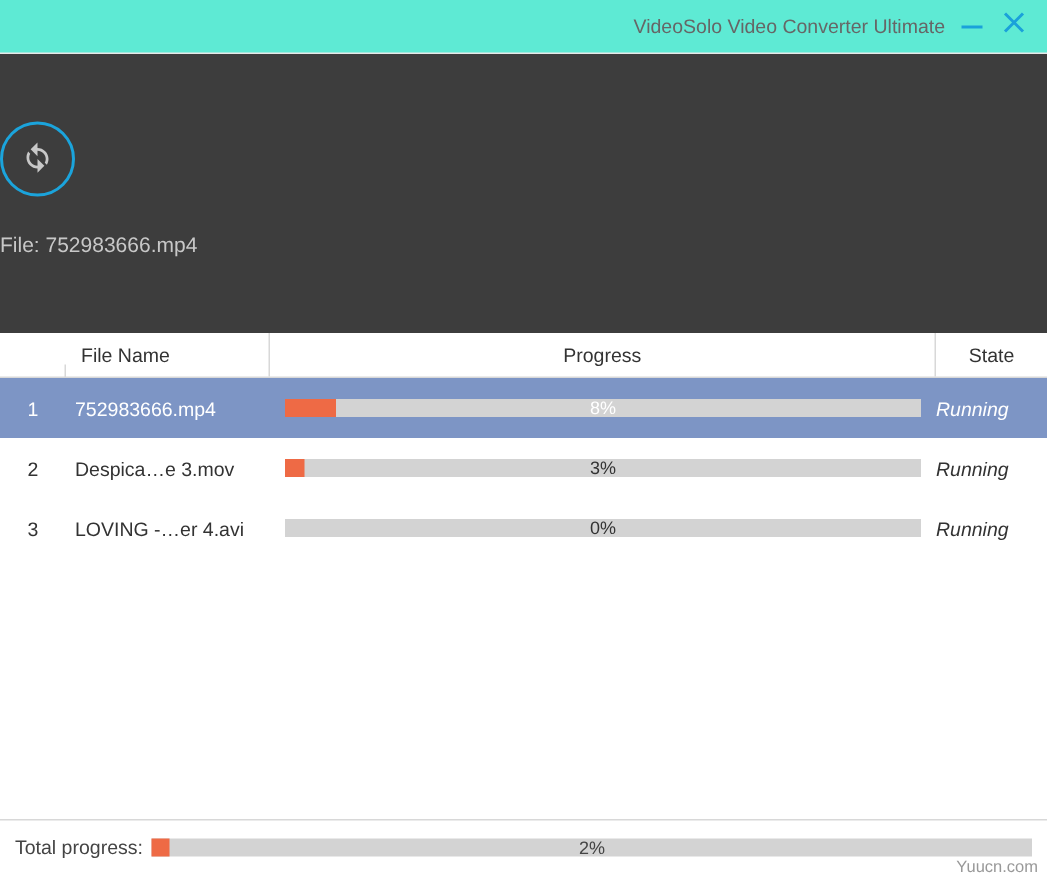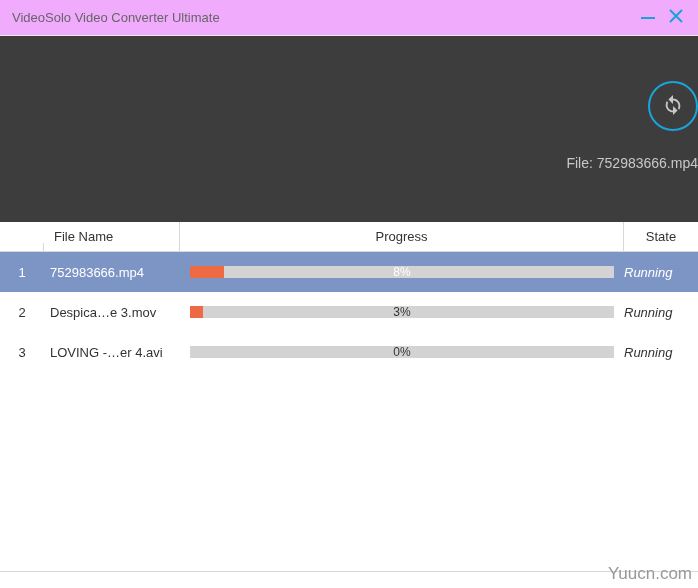--- a/index.html
+++ b/index.html
@@ -1,24 +1,24 @@
 <!DOCTYPE html>
 <html><head>
 <meta charset="utf-8">
 <style>
   * { margin: 0; padding: 0; box-sizing: border-box; font-family: -apple-system, "Segoe UI", Arial, sans-serif; }
   body { width: 698px; height: 588px; background: #fff; overflow: hidden; display: flex; flex-direction: column; }
 
-  .titlebar { height: 36px; display: flex; align-items: center; padding: 0 12px; background: #f0abfc; border-bottom: 1px solid #e8e8e8; }
+  .titlebar { height: 36px; display: flex; align-items: center; padding: 0 12px; background: #5eead4; border-bottom: 1px solid #e8e8e8; text-align: right; }
   .titlebar .title { font-size: 13px; color: #666; flex: 1; }
   .titlebar .ctrl { width: 20px; height: 20px; margin-left: 8px; display: flex; align-items: center; justify-content: center; cursor: pointer; }
   .min-icon { width: 14px; height: 2px; background: #1aa1da; }
   .close-icon svg { width: 14px; height: 14px; }
 
-  .hero { background: #3d3d3d; height: 186px; display: flex; flex-direction: column; align-items: flex-end; justify-content: center; color: #c8c8c8; font-size: 14px; }
+  .hero { background: #3d3d3d; height: 186px; display: flex; flex-direction: column; align-items: flex-start; justify-content: center; color: #c8c8c8; font-size: 14px; }
   .spin-ring { width: 50px; height: 50px; border: 2px solid #1ba4dc; border-radius: 50%; display: flex; align-items: center; justify-content: center; margin-bottom: 24px; }
   .spin-ring svg { width: 22px; height: 22px; fill: #c8c8c8; }
   .hero .file-line { margin-bottom: 6px; }
   .hero .len-line { font-size: 13.5px; }
 
   .table-head { display: flex; align-items: center; height: 30px; border-bottom: 1px solid #d8d8d8; font-size: 13px; color: #333; }
   .col-no { width: 44px; text-align: center; border-right: 1px solid #d8d8d8; height: 100%; display:flex; align-items:center; justify-content:center;margin-top:42px; }
   .col-name { width: 136px; padding-left: 10px; border-right: 1px solid #d8d8d8; height:100%; display:flex; align-items:center; }
   .col-prog { flex: 1; text-align: center; border-right: 1px solid #d8d8d8; height:100%; display:flex; align-items:center; justify-content:center; }
   .col-state { width: 74px; text-align: center; height:100%; display:flex; align-items:center; justify-content:center; }
@@ -33,21 +33,21 @@
   .bar-fill { height: 100%; background: #ee6a45; }
   .pct { position: absolute; left: 0; right: 0; text-align: center; font-size: 12px; top: -1px; }
   .r-state { width: 74px; text-align: left; overflow: hidden; font-style: italic; }
 
   .footer { border-top: 1px solid #d8d8d8; padding: 10px 10px 6px; font-size: 13px; color: #444; position:relative; }
   .f-line1 { display: flex; align-items: center; margin-bottom: 10px; }
   .f-label { margin-right: 6px; }
   .f-bar { flex: 1; height: 12px; background: #d3d3d3; position: relative; }
   .f-fill { height: 100%; background: #ee6a45; }
   .f-pct { position: absolute; left:0; right:0; text-align:center; top:-1px; font-size:12px; }
-  .watermark { position: absolute; right: 6px; bottom: 4px; font-size: 17px; color: #999; }
+  .watermark { position: absolute; right: 6px; bottom: 4px; font-size: 11px; color: #999; }
 </style>
 </head>
 <body>
 
 <div class="titlebar">
   <div class="title">VideoSolo Video Converter Ultimate</div>
   <div class="ctrl">
       <div class="min-icon"></div>
     </div>
   <div class="ctrl">
@@ -109,14 +109,21 @@
         <div class="bar-bg">
           <div class="bar-fill" style="width:0%"></div>
           <div class="pct">0%</div>
         </div>
       </div>
       <div class="r-state">Running</div>
     </div>
   </div>
 
 <div class="footer">
+  <div class="f-line1">
+    <span class="f-label">Total progress:</span>
+    <div class="f-bar">
+      <div class="f-fill" id="f-fill" style="width: 2%;"></div>
+      <div class="f-pct">2%</div>
+    </div>
+  </div>
   <div class="watermark">Yuucn.com</div>
 </div>
 
 </body></html>

